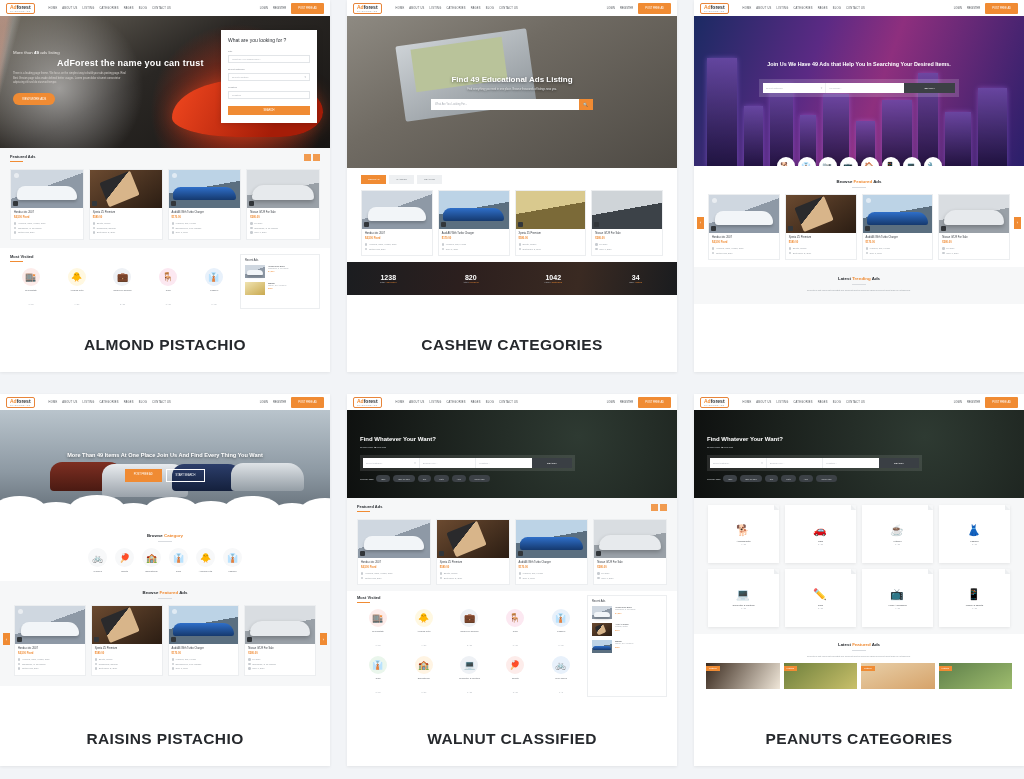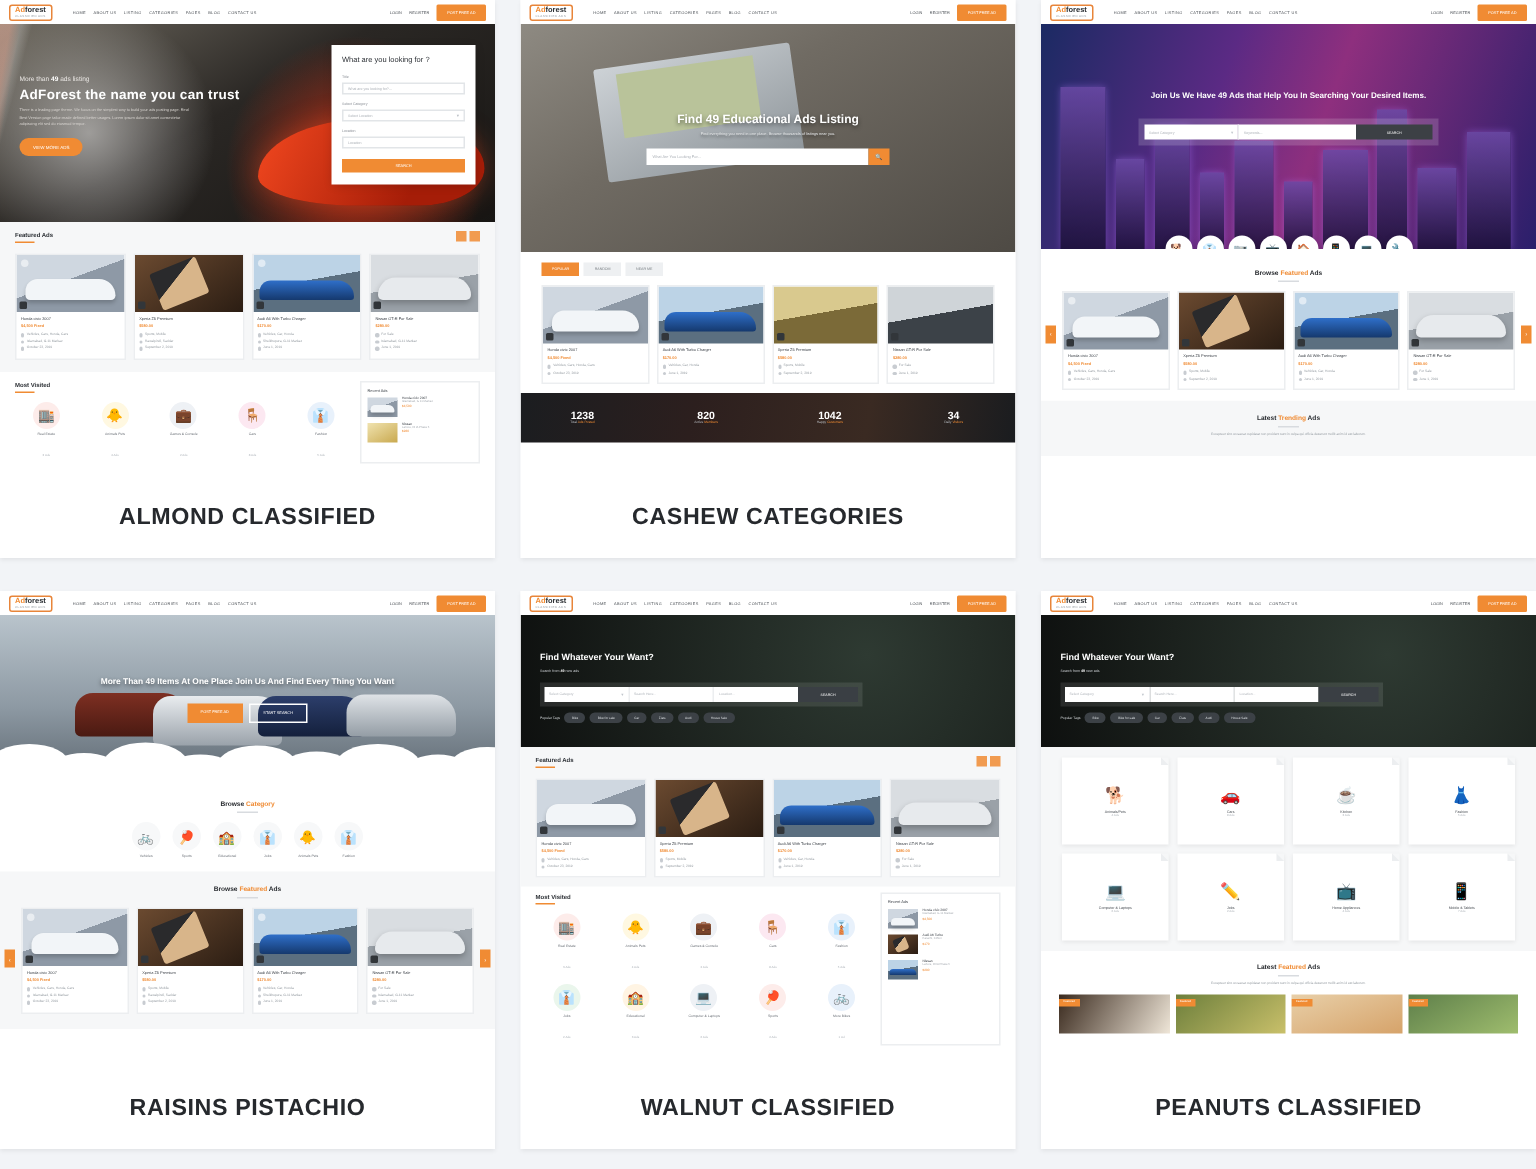--- a/index.html
+++ b/index.html
@@ -85,21 +85,21 @@
     box-shadow: 0 0 18px rgba(255,90,40,.35);
   }
   .hero1::after {
     content:""; position:absolute; left:0; top:0; right:0; height:100%;
     background: linear-gradient(105deg, rgba(255,255,255,.22) 0 4%, transparent 6%),
                 linear-gradient(100deg, rgba(255,130,90,.3) 0 2%, transparent 4%);
   }
   .hero1-txt { position:absolute; left:13px; top:34px; z-index:3; }
   .hero1-txt .sub { font-size:4.4px; color:#e9e6e3; }
   .hero1-txt .sub b { color:#fff; }
-  .hero1-txt h2 { font-size:9px; color:#fff; margin-top:3px; letter-spacing:.2px; }
+  .hero1-txt h2 { font-size:9px; color:#fff; margin-top:3px; letter-spacing:.2px;margin-left:44px; }
   .hero1-txt p { font-size:2.6px; color:#d6d2ce; line-height:1.75; margin-top:4px; width:118px; }
   .btn-orange {
     display:inline-block; background:#f08b33; color:#fff; font-size:3px;
     padding:4px 9px; border-radius:9px; margin-top:6px;
   }
   .searchbox {
     position:absolute; right:13px; top:14px; width:96px; background:#fff;
     padding:7px 7px 8px; z-index:4; box-shadow:0 1px 6px rgba(0,0,0,.18);
   }
   .searchbox h4 { font-size:5px; color:#2d3136; font-weight:normal; margin-bottom:7px; }
@@ -437,21 +437,21 @@
                 <div class="tx">
                   <div class="a">Nissan</div>
                   <div class="b">Lahore, DHA Phase 5</div>
                   <div class="c">$280</div>
                 </div>
               </div>
           </div>
         </div>
       </div>
     </div>
-    <div class="card-title">ALMOND CLASSIFIED</div>
+    <div class="card-title">ALMOND PISTACHIO</div>
   </div>
 
   <div class="demo-card">
     <div class="preview">
       <div class="site">
         <div class="navbar">
           <div class="logo">
             <div class="l1"><i>Ad</i><span>forest</span></div>
             <div class="l2">CLASSIFIED ADS</div>
           </div>
@@ -1133,16 +1133,16 @@
             </div>
           <div class="lt" style="background:linear-gradient(160deg,#e8cfa8,#d6a36a)">
               <span class="badge">Featured</span>
             </div>
           <div class="lt" style="background:linear-gradient(150deg,#5e7f4a,#9fbd6e)">
               <span class="badge">Featured</span>
             </div>
         </div>
       </div>
     </div>
-    <div class="card-title">PEANUTS CLASSIFIED</div>
+    <div class="card-title">PEANUTS CATEGORIES</div>
   </div>
 
 </div>
 
 </body></html>

